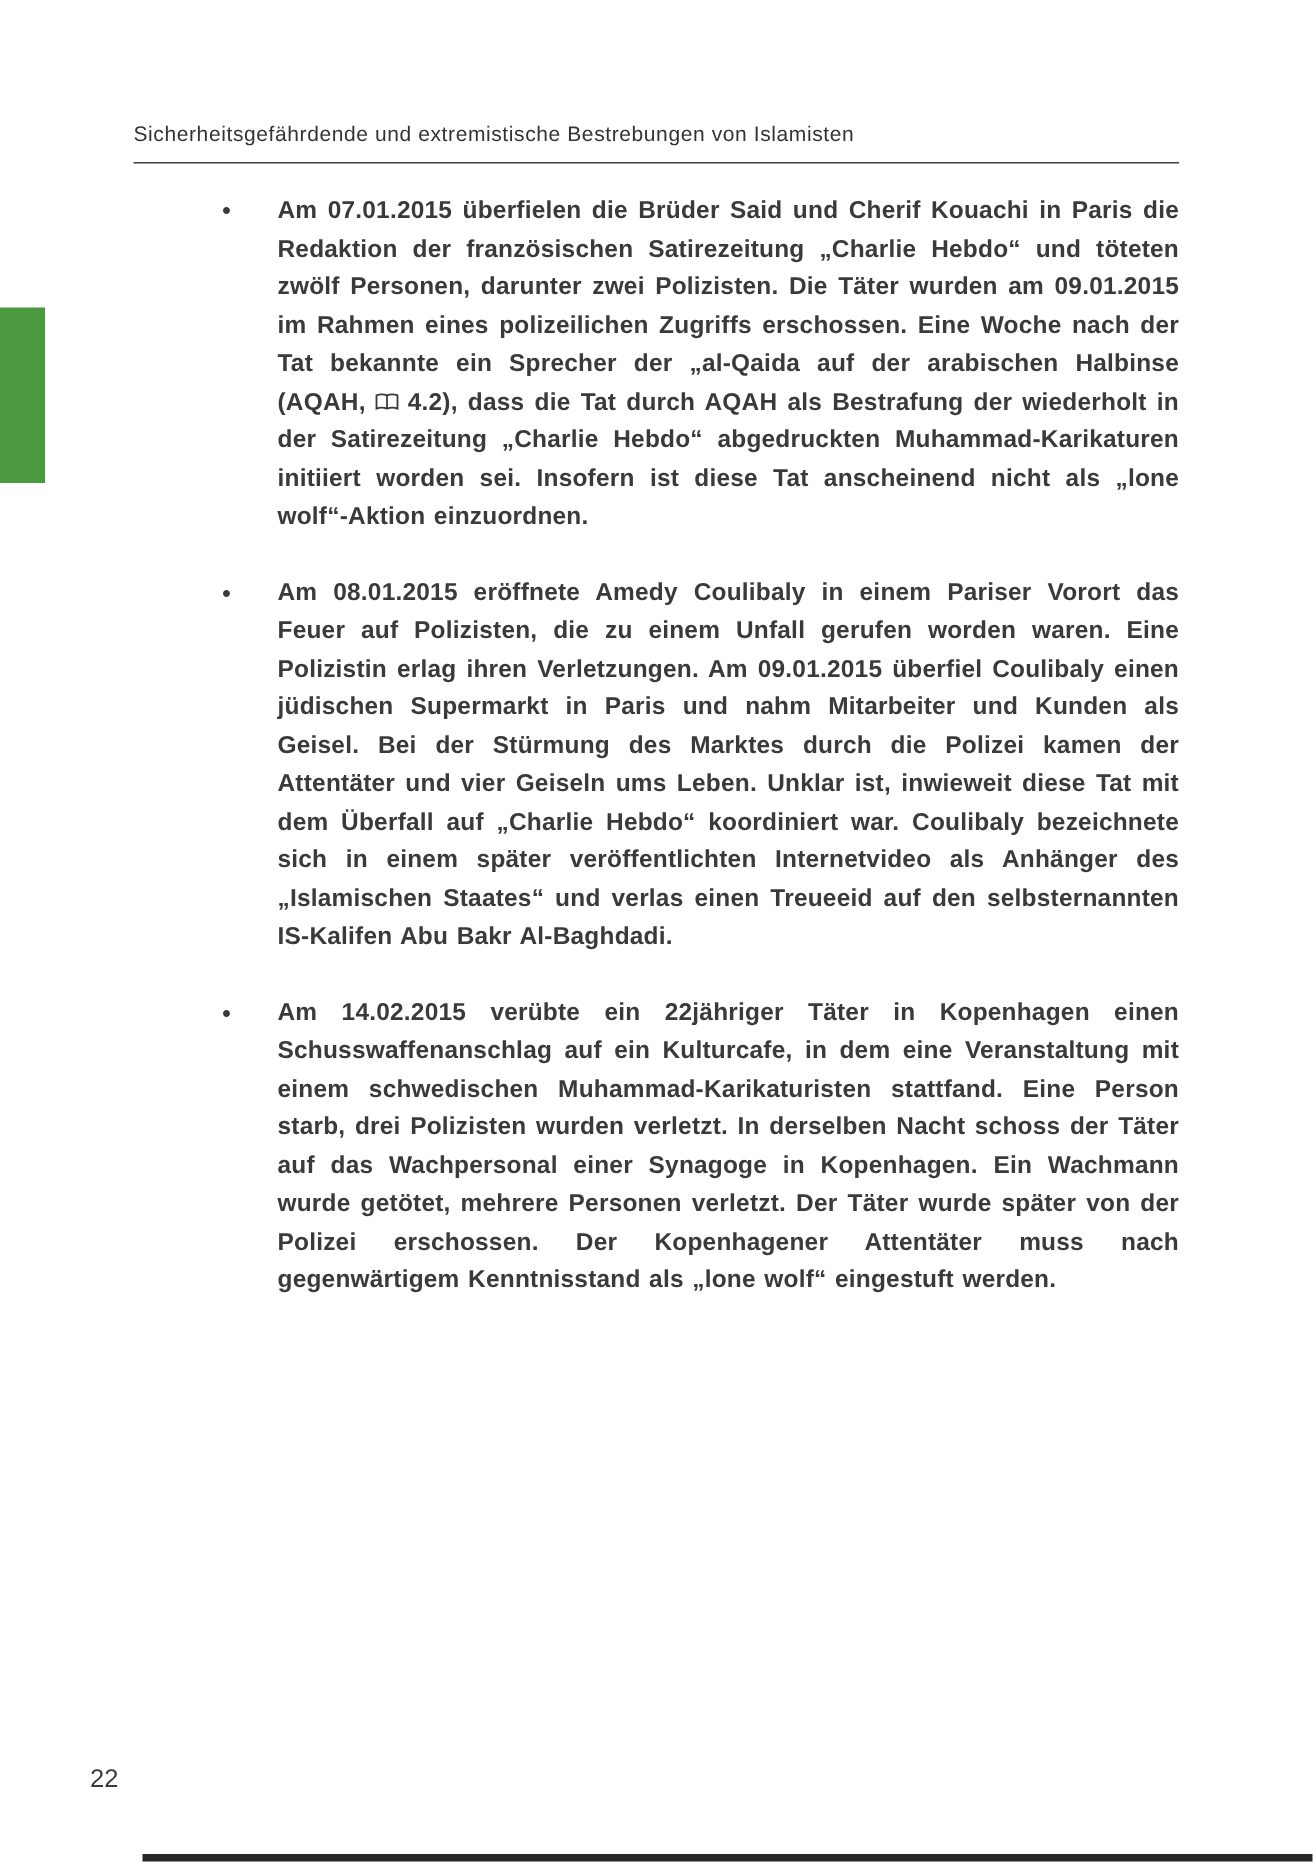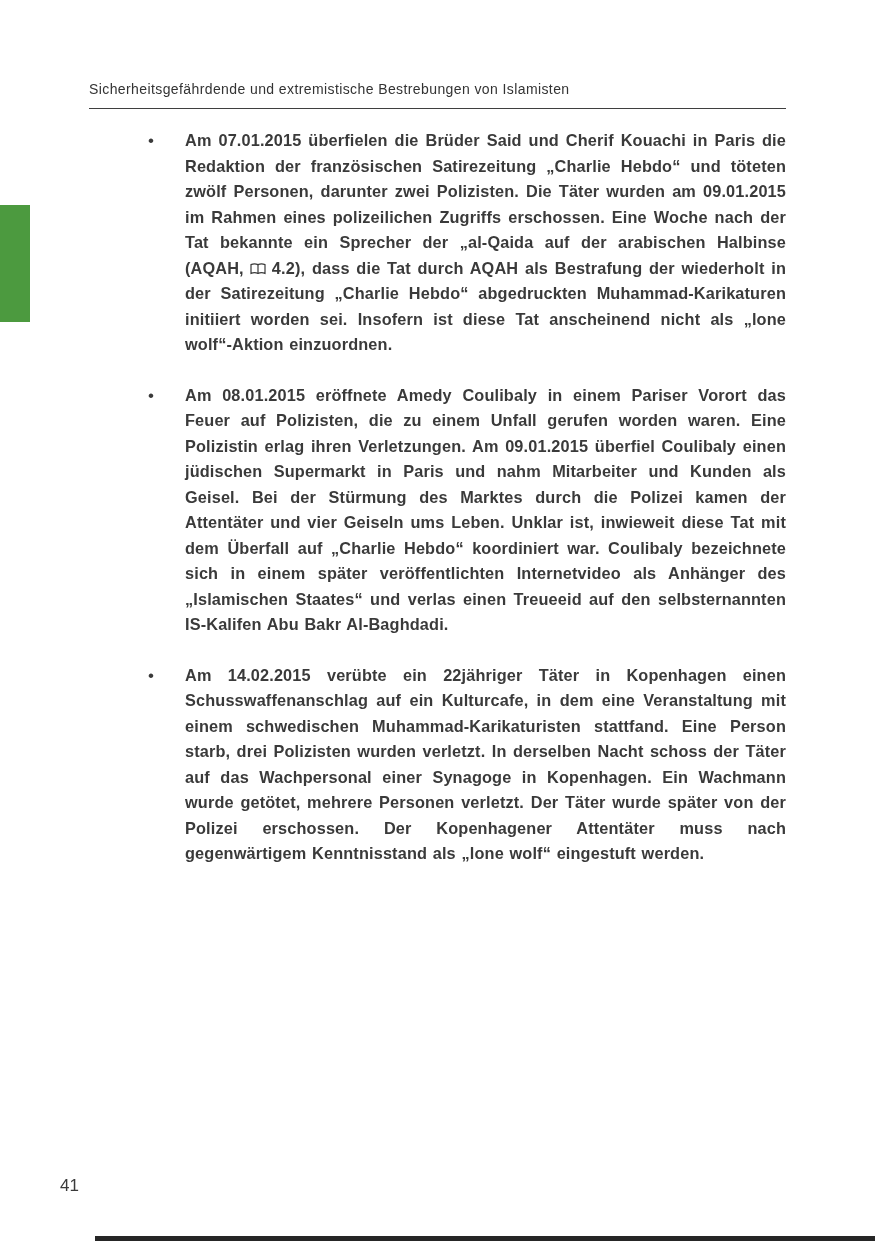--- a/index.html
+++ b/index.html
@@ -113,15 +113,15 @@
     <p class="bullet-text">Am 08.01.2015 eröffnete Amedy Coulibaly in einem Pariser Vorort das Feuer auf Polizisten, die zu einem Unfall gerufen worden waren. Eine Polizistin erlag ihren Verletzungen. Am 09.01.2015 überfiel Coulibaly einen jüdischen Supermarkt in Paris und nahm Mitarbeiter und Kunden als Geisel. Bei der Stürmung des Marktes durch die Polizei kamen der Attentäter und vier Geiseln ums Leben. Unklar ist, inwieweit diese Tat mit dem Überfall auf „Charlie Hebdo“ koordiniert war. Coulibaly bezeichnete sich in einem später veröffentlichten Internetvideo als Anhänger des „Islamischen Staates“ und verlas einen Treueeid auf den selbsternannten IS-Kalifen Abu Bakr Al-Baghdadi.</p>
   </div>
 
   <div class="bullet-item">
     <span class="bullet-marker">•</span>
     <p class="bullet-text">Am 14.02.2015 verübte ein 22jähriger Täter in Kopenhagen einen Schusswaffenanschlag auf ein Kulturcafe, in dem eine Veranstaltung mit einem schwedischen Muhammad-Karikaturisten stattfand. Eine Person starb, drei Polizisten wurden verletzt. In derselben Nacht schoss der Täter auf das Wachpersonal einer Synagoge in Kopenhagen. Ein Wachmann wurde getötet, mehrere Personen verletzt. Der Täter wurde später von der Polizei erschossen. Der Kopenhagener Attentäter muss nach gegenwärtigem Kenntnisstand als „lone wolf“ eingestuft werden.</p>
   </div>
 
 </div>
 
-<div class="page-number">41</div>
+<div class="page-number">22</div>
 
 <div class="bottom-bar" style="background: rgb(38, 38, 38);"></div>
 
 </body></html>

